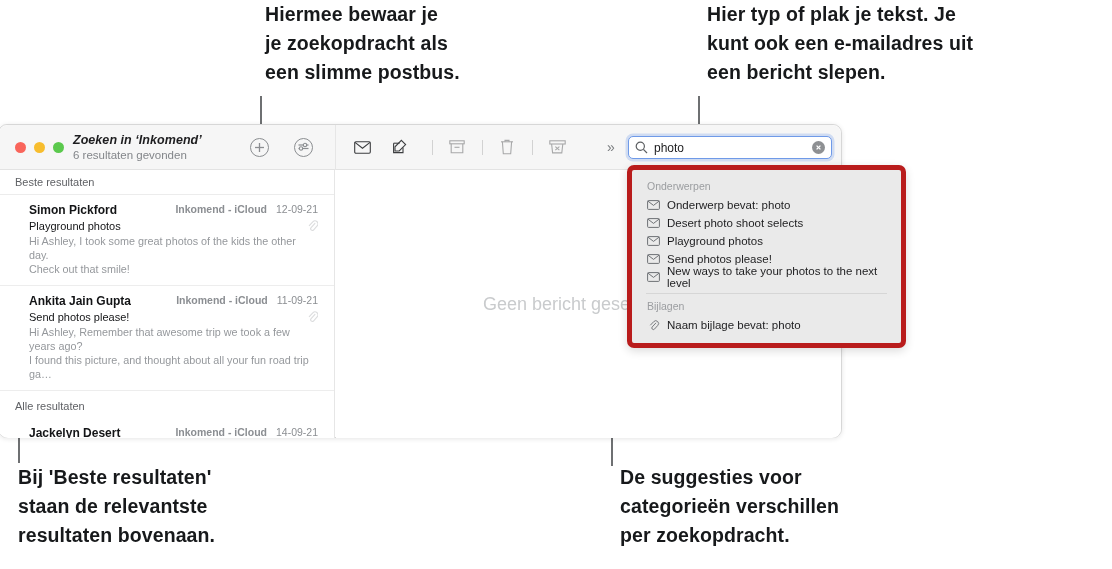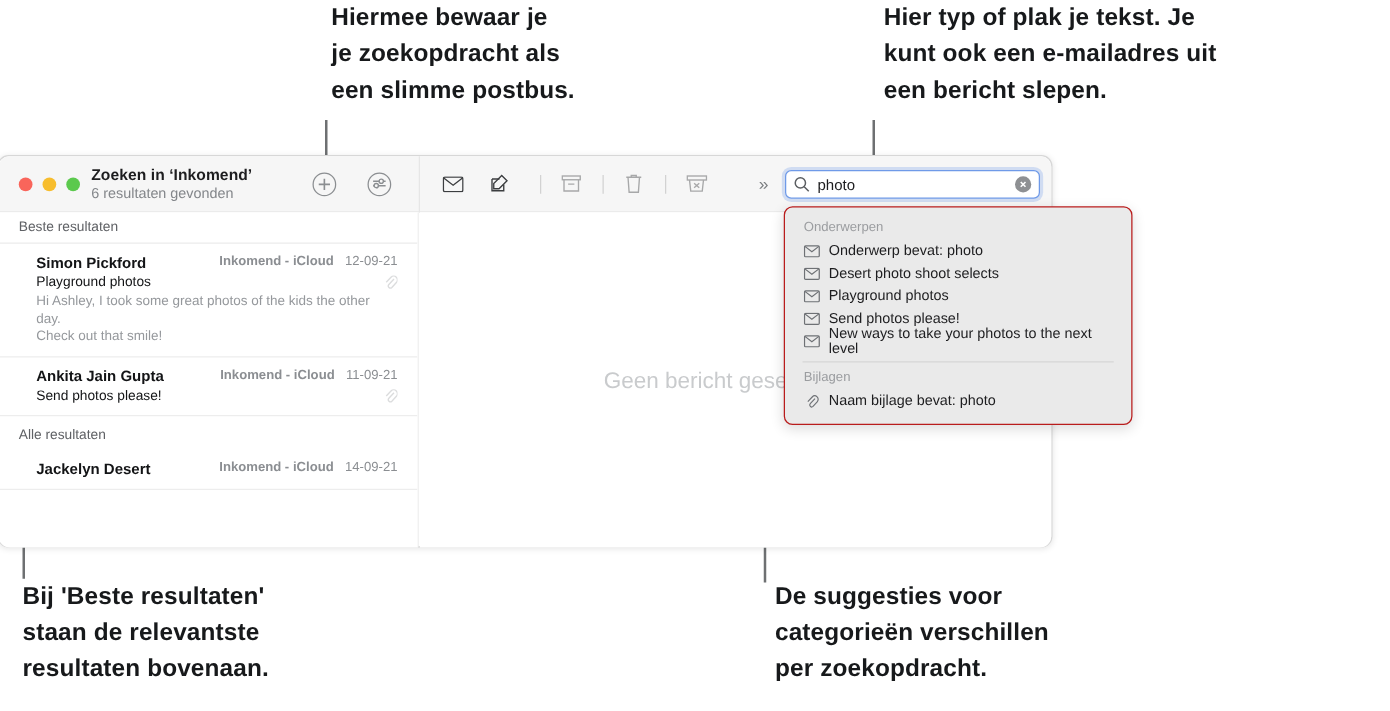--- a/index.html
+++ b/index.html
@@ -58,20 +58,21 @@
   }
   .dot { width: 11px; height: 11px; border-radius: 50%; }
   .dot.red { background: #f9655b; }
   .dot.amber { background: #f7bd2e; }
   .dot.green { background: #5bc94d; }
 
   .title-block { position: absolute; left: 74px; top: 8px; }
   .win-title {
     font-size: 12.5px; font-weight: bold; color: #1d1d1f;
     letter-spacing: 0.05px;
+    font-style: italic;
   }
   .win-sub {
     font-size: 11.5px; color: #83868a; margin-top: 2px;
   }
 
   .round-btn {
     position: absolute; top: 13px;
     width: 19px; height: 19px;
     border: 1.3px solid #8b8e91; border-radius: 50%;
     background: transparent;
@@ -122,21 +123,21 @@
     width: 13px; height: 13px; border-radius: 50%;
     background: #8e9093; flex: none;
     display: flex; align-items: center; justify-content: center;
   }
 
   
   #suggestions {
     position: absolute; left: 627px; top: 41px;
     width: 279px;
     background: #eaeaea;
-    border: 1px solid #b91c1c;
+    border: 5px solid #b91c1c;
     border-radius: 7px;
     box-shadow: 0 3px 10px rgba(0,0,0,0.14);
     padding: 7px 0 9px 0;
     z-index: 40;
   }
   .sg-head {
     font-size: 10.5px; color: #9b9da0;
     padding: 3px 0 4px 15px;
   }
   .sg-item {
@@ -339,20 +340,22 @@
           <span class="msg-from">Ankita Jain Gupta</span>
           <span class="msg-mailbox">Inkomend - iCloud</span>
           <span class="msg-date">11-09-21</span>
         </div>
         <div class="msg-subject-row">
           <span class="msg-subject">Send photos please!</span>
           <svg class="msg-clip" viewBox="0 0 11 13">
             <path d="M8.2 4.2 L4.1 8.6 a1.7 1.7 0 0 0 2.4 2.4 L10.1 7 a3 3 0 0 0 -4.3 -4.2 L2 6.8" fill="none" stroke="#9a9da0" stroke-width="1.1"></path>
           </svg>
         </div>
+        <div class="msg-preview">Hi Ashley, Remember that awesome trip we took a few years ago?
+I found this picture, and thought about all your fun road trip ga…</div>
       </div>
 
       <div class="section-head plain">Alle resultaten</div>
 
       <div class="msg last">
         <div class="msg-top">
           <span class="msg-from">Jackelyn Desert</span>
           <span class="msg-mailbox">Inkomend - iCloud</span>
           <span class="msg-date">14-09-21</span>
         </div>

